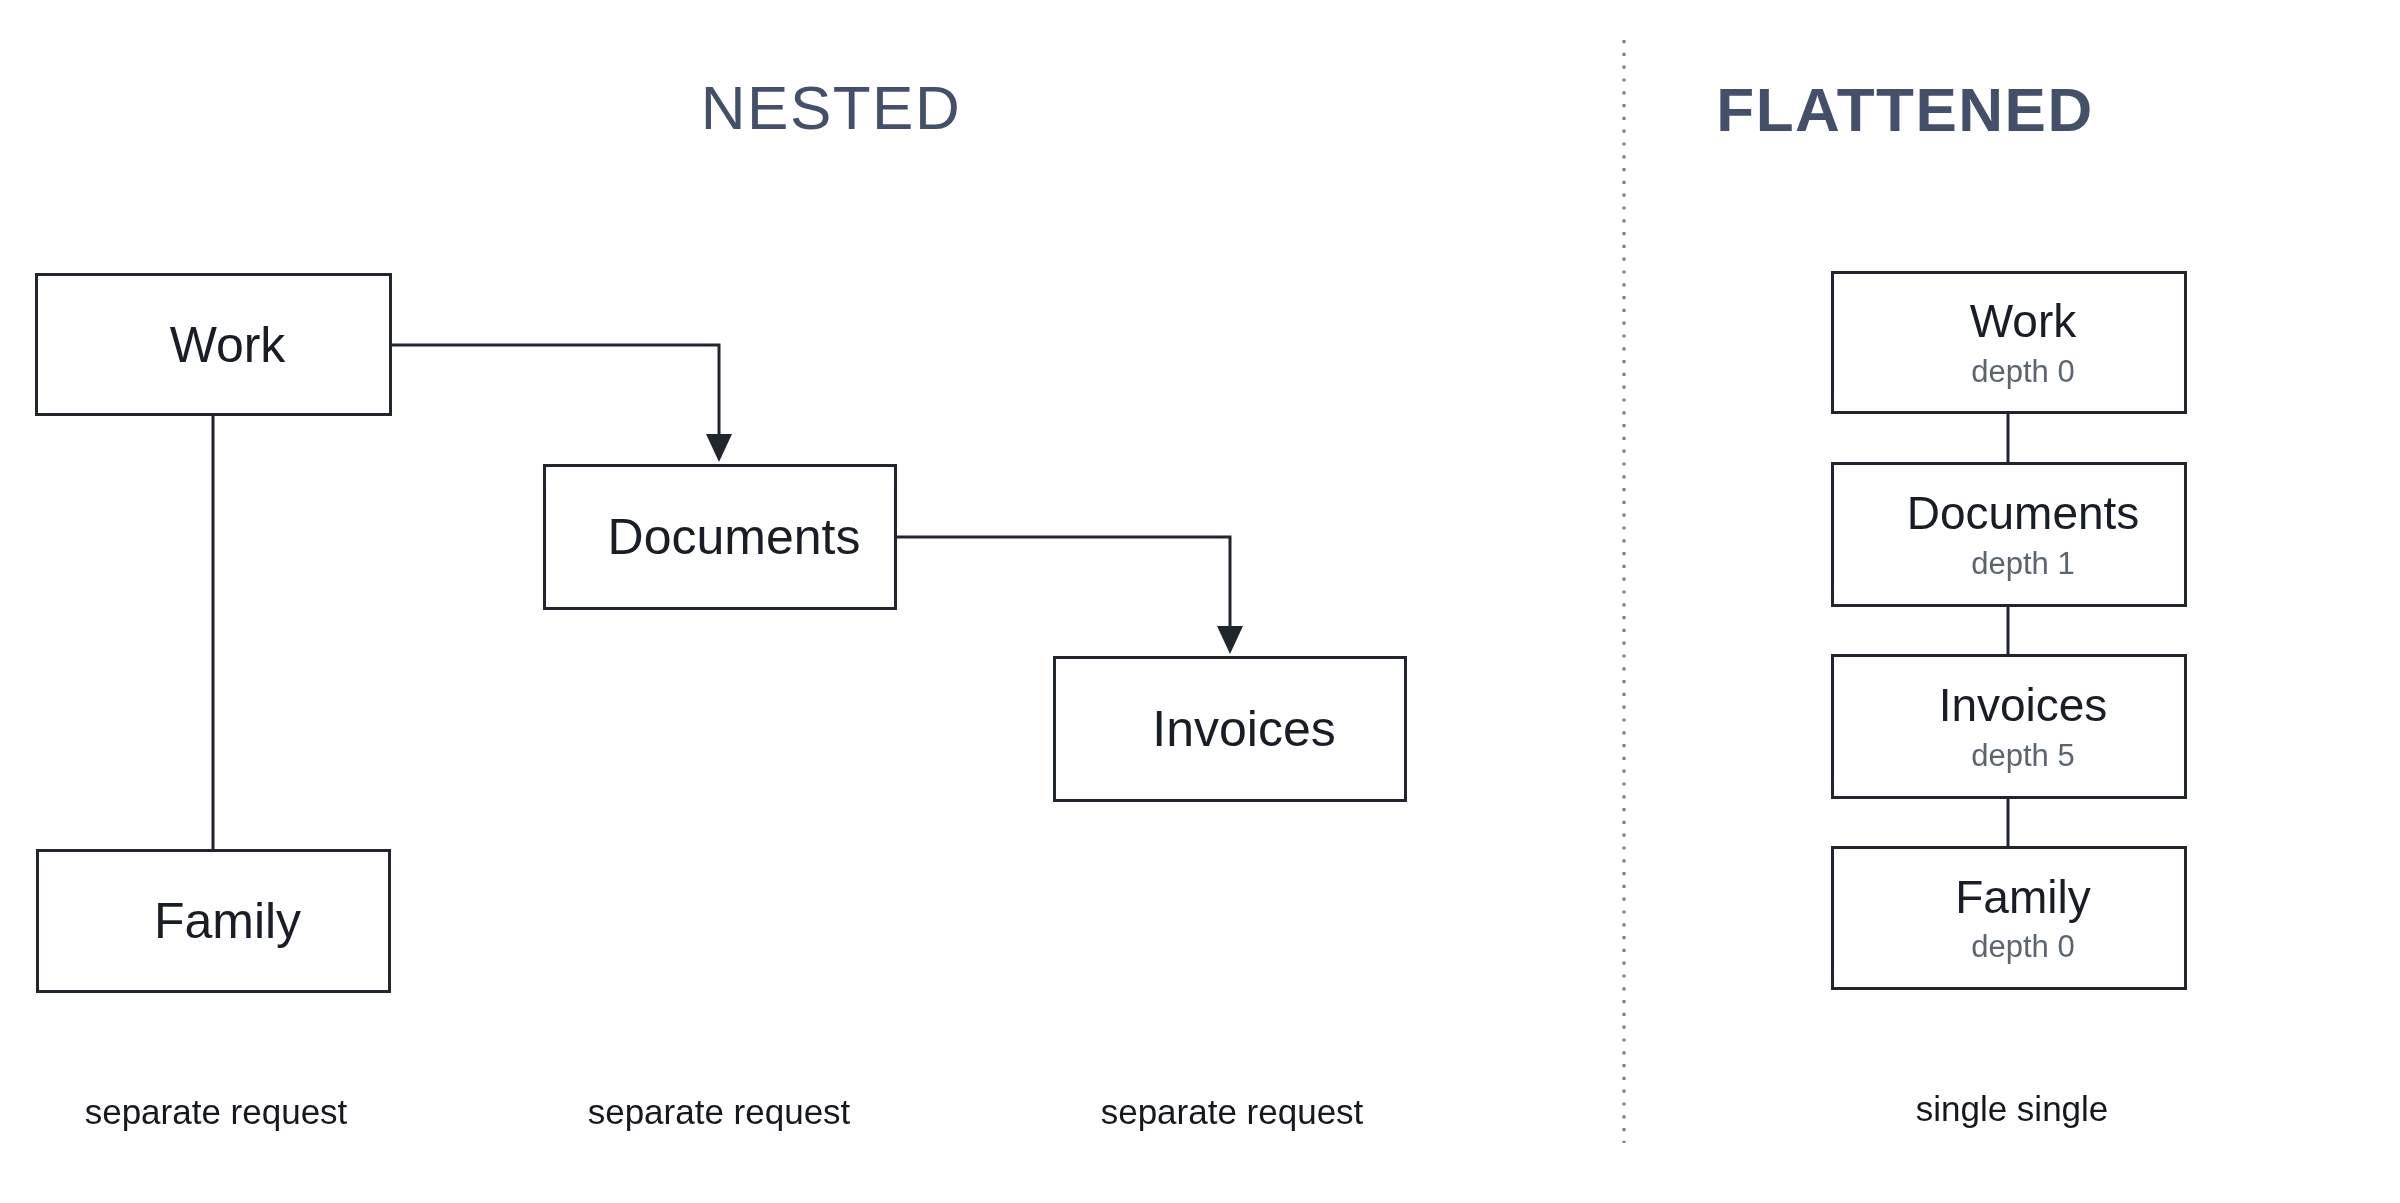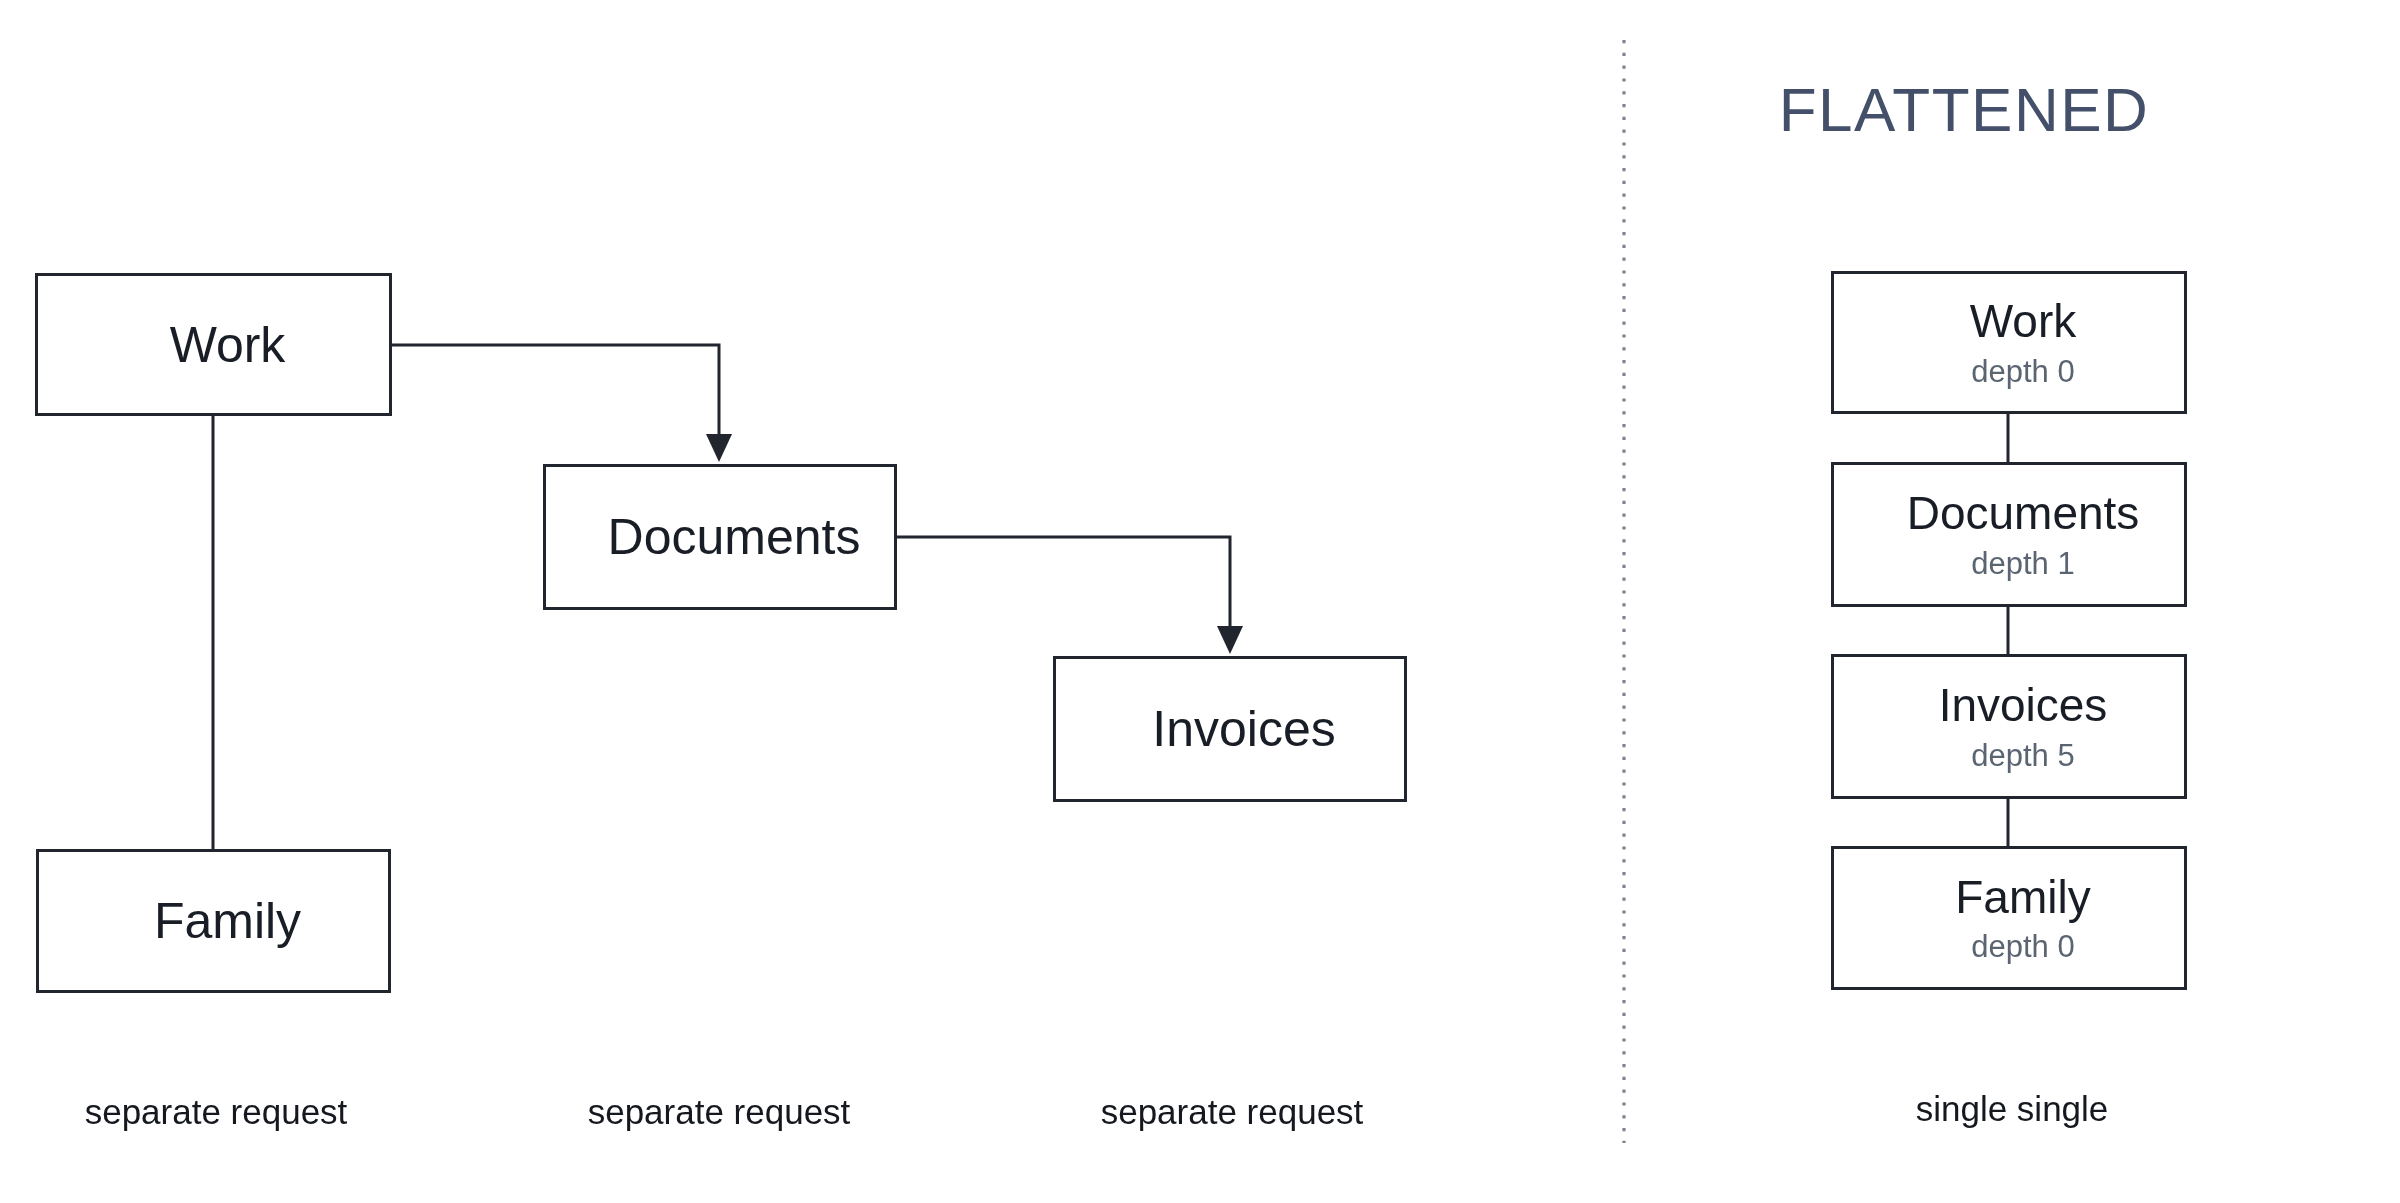--- a/index.html
+++ b/index.html
@@ -92,21 +92,22 @@
     stroke-width: 3.2;
     stroke-dasharray: 3.2 9.6;
     fill: none;
   }
 </style>
 </head>
 <body>
 
 <div id="canvas">
 
-  <div class="section-title" style="left:1964px; top:74px;">FLATTENED</div>
+  <div class="section-title" style="left:831px; top:72px;">NESTED</div>
+  <div class="section-title" style="left:1905px; top:74px;font-weight:bold;">FLATTENED</div>
 
   <svg id="wires" viewBox="0 0 2400 1203" xmlns="http://www.w3.org/2000/svg">
 
     <path class="wire" d="M392 345 H719 V436"></path>
     <polygon class="arrowhead" points="719,462 706,434 732,434"></polygon>
 
     <path class="wire" d="M897 537 H1230 V628"></path>
     <polygon class="arrowhead" points="1230,654 1217,626 1243,626"></polygon>
 
     <path class="wire" d="M213 416 V849"></path>

